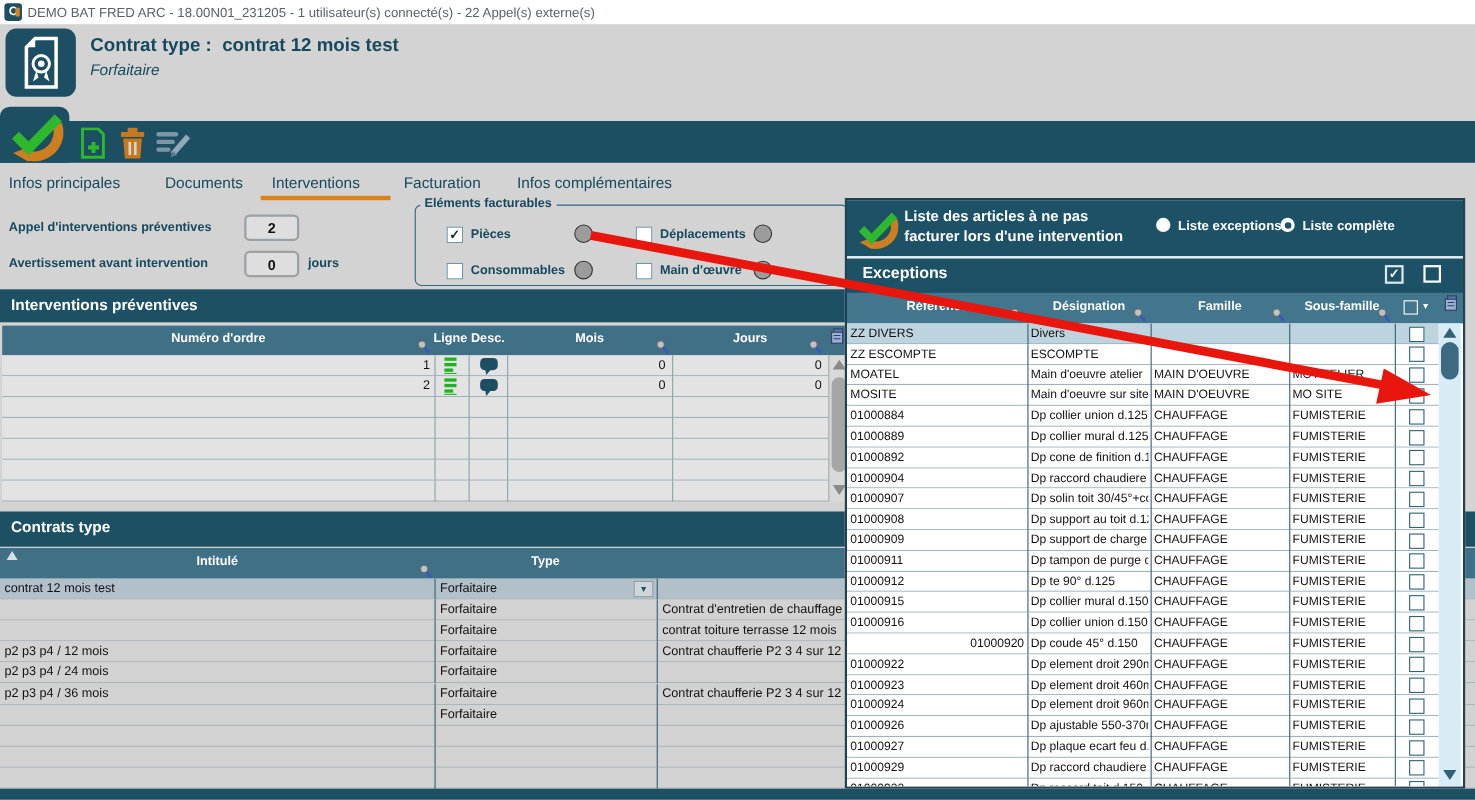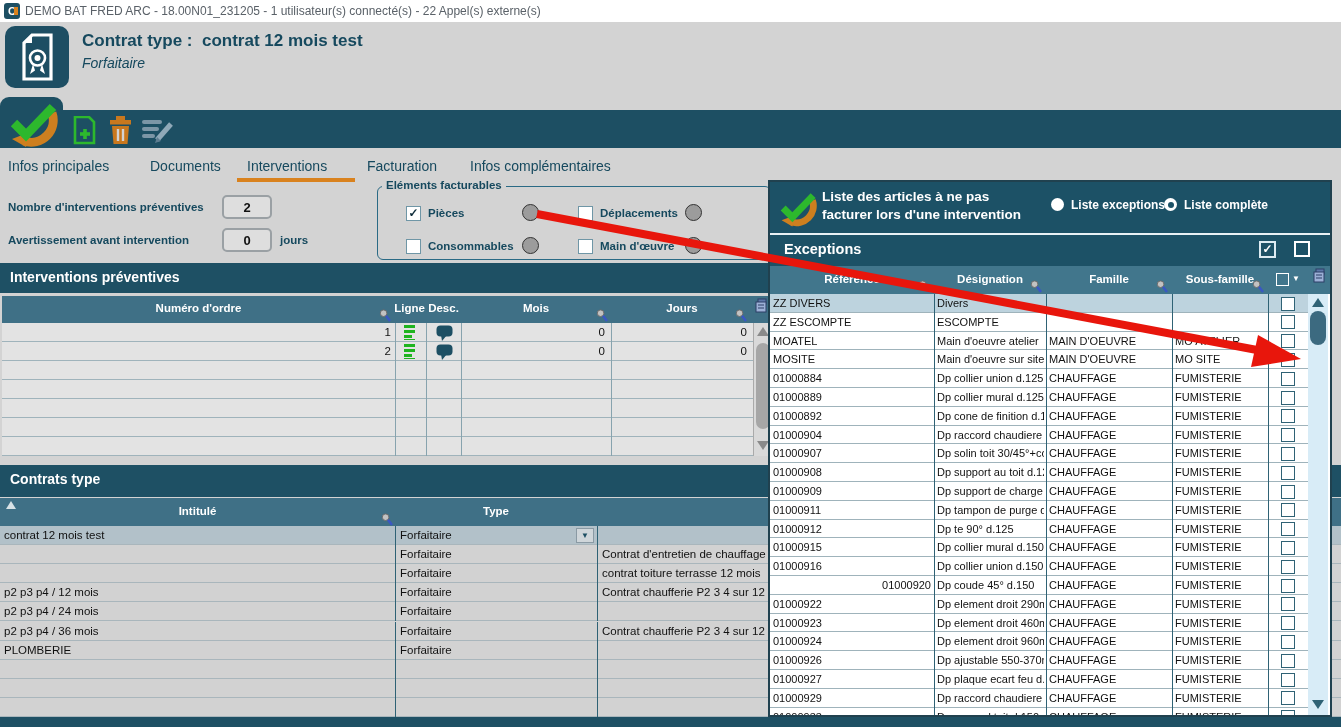--- a/index.html
+++ b/index.html
@@ -105,21 +105,21 @@
   </svg>
 </div>
 
 <span class="abs tab" style="left:8px">Infos principales</span>
 <span class="abs tab" style="left:150px">Documents</span>
 <span class="abs tab active" style="left:247px">Interventions</span>
 <span class="abs tab" style="left:367px">Facturation</span>
 <span class="abs tab" style="left:470px">Infos complémentaires</span>
 <div class="abs tab-underline"></div>
 
-<div class="abs fld-label" style="left:8px;top:201px">Nombre d'interventions préventives</div>
+<div class="abs fld-label" style="left:8px;top:201px">Appel d'interventions préventives</div>
 <div class="abs fld-input" style="left:222px;top:195px">2</div>
 <div class="abs fld-label" style="left:8px;top:234px">Avertissement avant intervention</div>
 <div class="abs fld-input" style="left:222px;top:228px">0</div>
 <div class="abs fld-label" style="left:280px;top:234px">jours</div>
 
 <div class="abs fieldset"></div>
 <div class="abs legend">Eléments facturables</div>
 <div id="billable-items">
     <div class="abs cbx" style="left: 406px; top: 206px;">✓</div>
     <div class="abs" style="left: 428px; top: 207px; font-size: 11.5px; font-weight: bold; color: rgb(22, 73, 94); white-space: nowrap;">Pièces</div>
@@ -292,21 +292,20 @@
     <div class="abs row" style="left: 0px; top: 123.5px; width: 1341px; height: 19.1px; background: rgb(210, 210, 210); border-bottom: 1px solid rgb(169, 182, 188); box-sizing: border-box;">
       <div class="abs vline" style="left: 395px; top: 0px; height: 19.1px; background: rgb(47, 98, 117);"></div>
       <div class="abs vline" style="left: 597px; top: 0px; height: 19.1px; background: rgb(47, 98, 117);"></div>
       <div class="abs cell" style="left: 4px; top: 3px; width: 386px; font-size: 11.5px;">p2 p3 p4 / 36 mois</div>
       <div class="abs cell" style="left: 400px; top: 3px; width: 172px; font-size: 11.5px;">Forfaitaire</div>
       <div class="abs cell" style="left: 602px; top: 3px; width: 735px; font-size: 11.5px;">Contrat chaufferie P2 3 4 sur 12 mois</div>
     </div>
     <div class="abs row" style="left: 0px; top: 142.6px; width: 1341px; height: 19.1px; background: rgb(210, 210, 210); border-bottom: 1px solid rgb(169, 182, 188); box-sizing: border-box;">
       <div class="abs vline" style="left: 395px; top: 0px; height: 19.1px; background: rgb(47, 98, 117);"></div>
       <div class="abs vline" style="left: 597px; top: 0px; height: 19.1px; background: rgb(47, 98, 117);"></div>
-      <div class="abs cell" style="left: 4px; top: 3px; width: 386px; font-size: 11.5px;">PLOMBERIE</div>
       <div class="abs cell" style="left: 400px; top: 3px; width: 172px; font-size: 11.5px;">Forfaitaire</div>
       <div class="abs cell" style="left: 602px; top: 3px; width: 735px; font-size: 11.5px;"></div>
     </div>
     <div class="abs row" style="left: 0px; top: 161.7px; width: 1341px; height: 19.1px; background: rgb(210, 210, 210); border-bottom: 1px solid rgb(169, 182, 188); box-sizing: border-box;">
       <div class="abs vline" style="left: 395px; top: 0px; height: 19.1px; background: rgb(47, 98, 117);"></div>
       <div class="abs vline" style="left: 597px; top: 0px; height: 19.1px; background: rgb(47, 98, 117);"></div>
     </div>
     <div class="abs row" style="left: 0px; top: 180.8px; width: 1341px; height: 19.1px; background: rgb(210, 210, 210); border-bottom: 1px solid rgb(169, 182, 188); box-sizing: border-box;">
       <div class="abs vline" style="left: 395px; top: 0px; height: 19.1px; background: rgb(47, 98, 117);"></div>
       <div class="abs vline" style="left: 597px; top: 0px; height: 19.1px; background: rgb(47, 98, 117);"></div>

